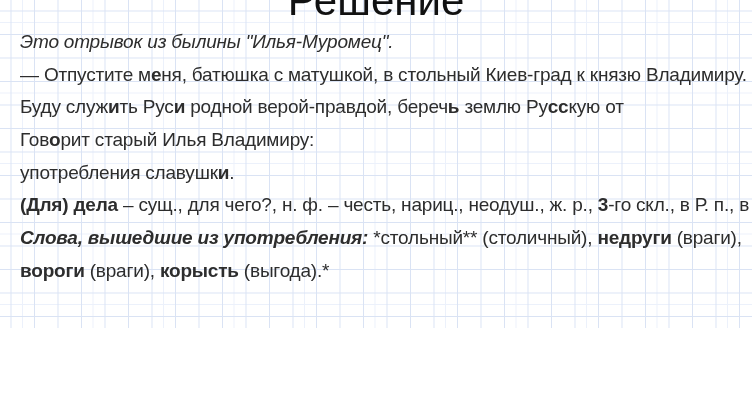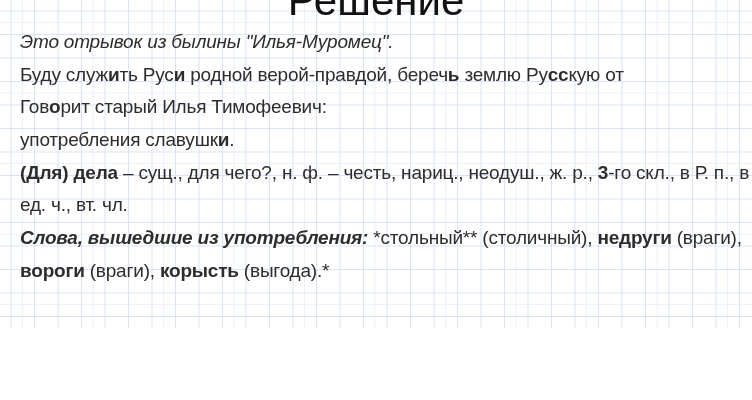--- a/index.html
+++ b/index.html
@@ -55,21 +55,21 @@
   .b { font-weight: 700; }
   .i { font-style: italic; }
 </style>
 </head>
 <body>
 
 <div class="page">
   <div class="title">Решение</div>
   <div class="content" id="solution-text">
       <div class="line"><span class="i">Это отрывок из былины "Илья-Муромец".</span></div>
+      <div class="line"><span>— Отпустите м</span><span class="b">е</span><span>ня, батюшка с матушкой, в стольный Киев-град к князю Владимиру.</span></div>
       <div class="line"><span>Буду служ</span><span class="b">и</span><span>ть Рус</span><span class="b">и</span><span> родной верой-правдой, береч</span><span class="b">ь</span><span> землю Ру</span><span class="b">сс</span><span>кую от</span></div>
-      <div class="line"><span>Гов</span><span class="b">о</span><span>рит старый Илья Тимофеевич:</span></div>
+      <div class="line"><span>Гов</span><span class="b">о</span><span>рит старый Илья Владимиру:</span></div>
       <div class="line"><span>употребления славушк</span><span class="b">и</span><span>.</span></div>
       <div class="line"><span class="b">(Для) дела</span><span> – сущ., для чего?, н. ф. – честь, нариц., неодуш., ж. р., </span><span class="b">3</span><span>-го скл., в Р. п., в</span></div>
-      <div class="line"><span>ед. ч., вт. чл.</span></div>
       <div class="line"><span class="b i">Слова, вышедшие из употребления:</span><span> *стольный** (столичный), </span><span class="b">недруги</span><span> (враги),</span></div>
       <div class="line"><span class="b">вороги</span><span> (враги), </span><span class="b">корысть</span><span> (выгода).*</span></div>
     </div>
 </div>
 
 </body></html>

